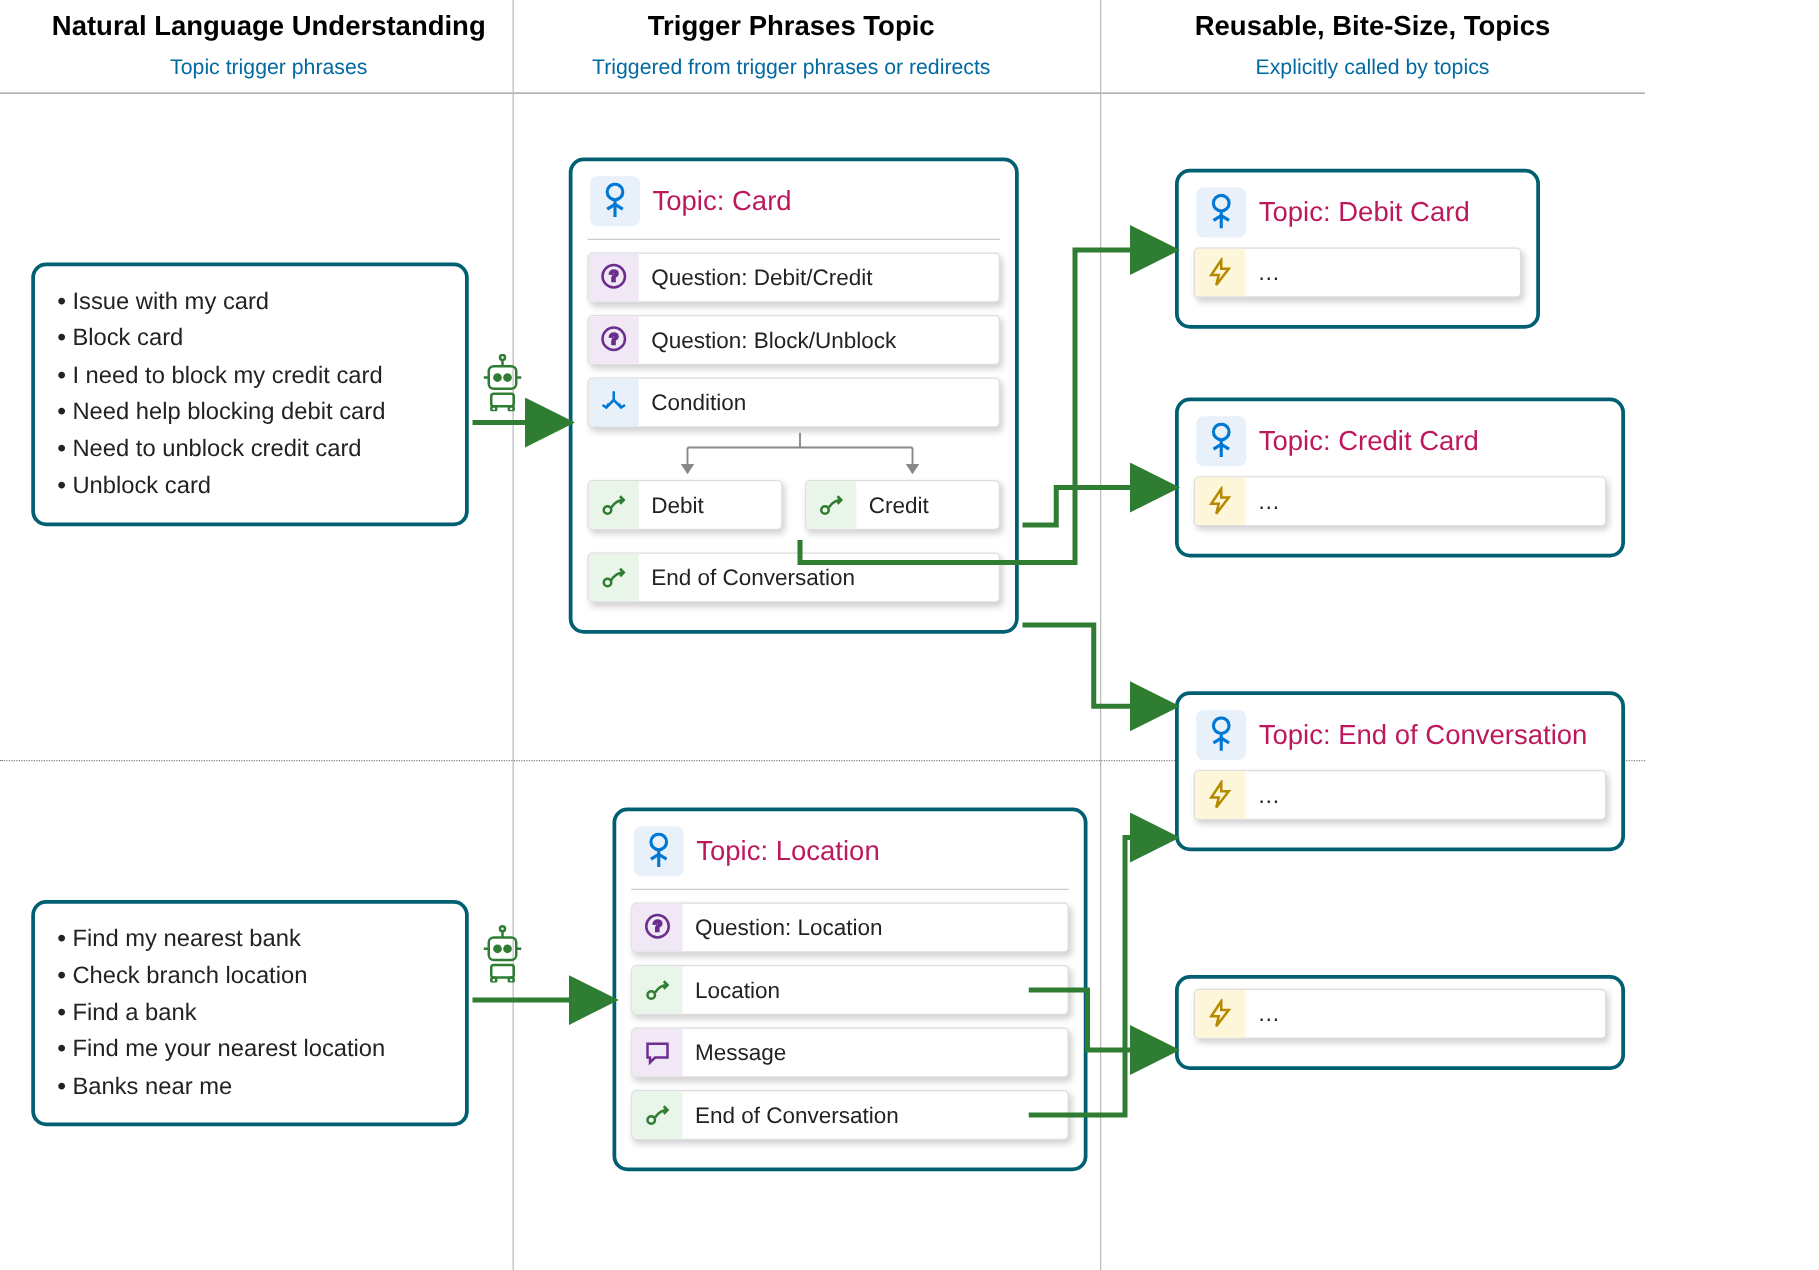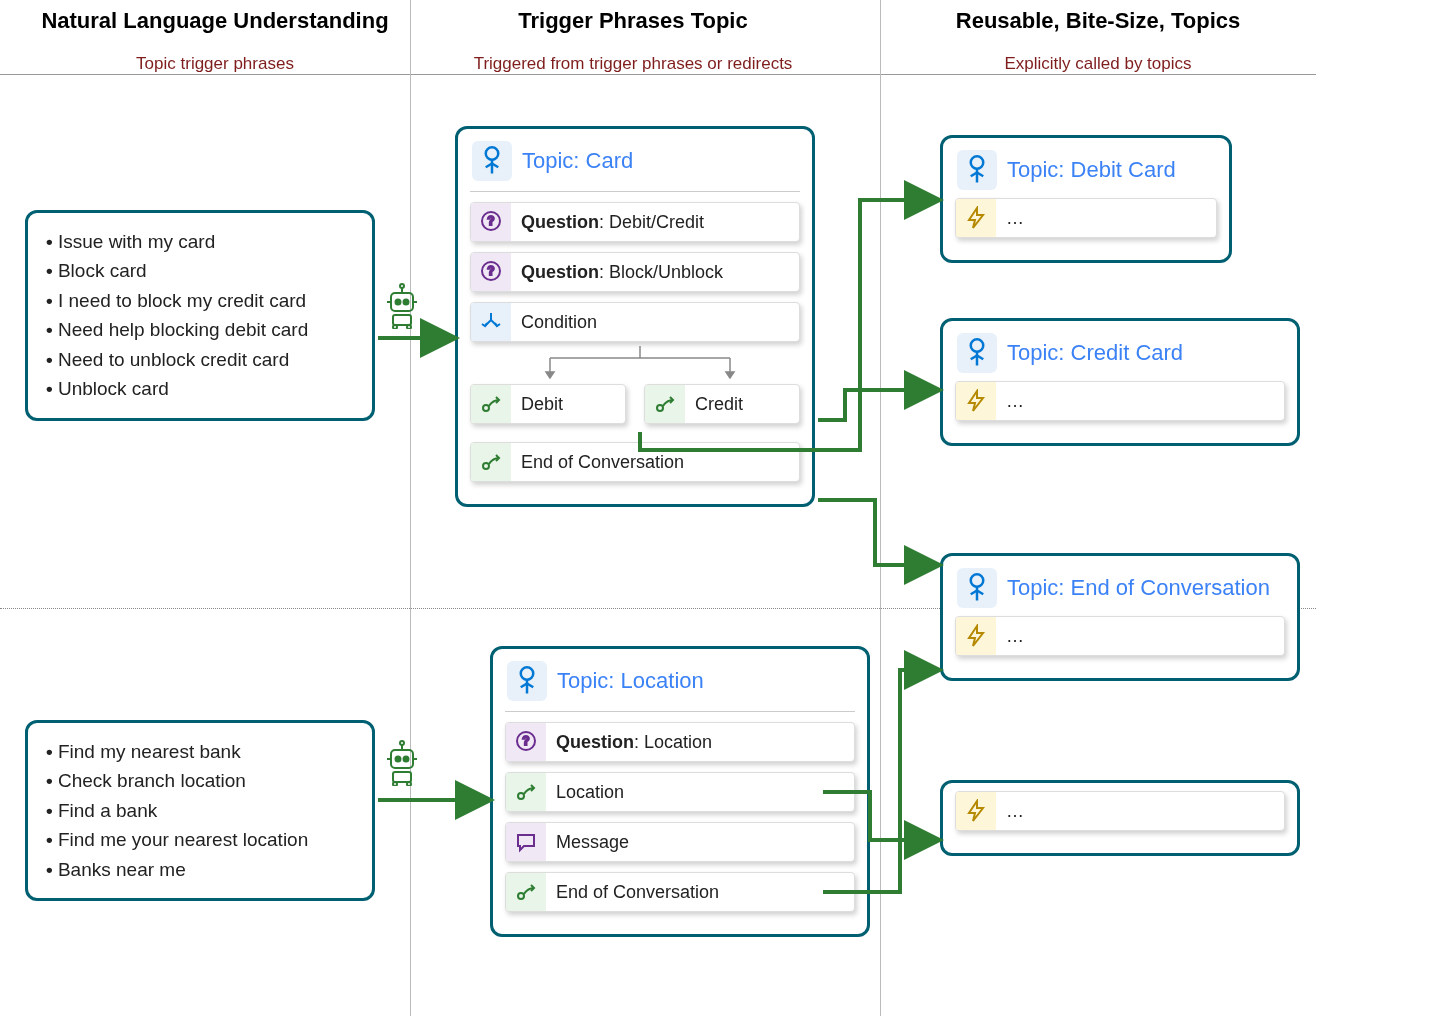--- a/index.html
+++ b/index.html
@@ -10,21 +10,21 @@
     height: 1016px;
     position: relative;
     color: #333;
   }
   .col-header {
     position: absolute;
     text-align: center;
     top: 8px;
   }
   .col-header h2 { font-size: 22px; font-weight: 700; color: #000; }
-  .col-header p { font-size: 17px; color: #7f1d1d; margin-top: 20px; }
+  .col-header p { font-size: 17px; color: #0369a1; margin-top: 10px; }
   .header-divider {
     position: absolute;
     top: 74px;
     left: 0;
     width: 1316px;
     height: 1px;
     background: #999;
   }
   .vline {
     position: absolute;
@@ -68,21 +68,21 @@
   .topic-card .title-row {
     display: flex;
     align-items: center;
     gap: 10px;
     padding: 4px 2px 10px 2px;
     border-bottom: 1px solid #ccc;
     margin-bottom: 10px;
   }
   .topic-card .title-row .tlabel {
     font-size: 22px;
-    color: #3b82f6;
+    color: #be185d;
   }
   .topic-card.small .title-row { border-bottom: none; margin-bottom: 2px; padding-bottom: 6px;}
   .node-row {
     display: flex;
     align-items: center;
     background: #fff;
     border: 1px solid #ddd;
     border-radius: 4px;
     box-shadow: 2px 3px 5px rgba(0,0,0,0.18);
     margin-bottom: 10px;
@@ -95,21 +95,21 @@
     display: flex;
     align-items: center;
     justify-content: center;
     flex-shrink: 0;
   }
   .node-row .labelcell {
     padding: 0 10px;
     font-size: 18px;
     color: #222;
   }
-  .node-row .labelcell .bold { font-weight: 700; }
+  .node-row .labelcell .bold { font-weight: 400; }
   .iconcell.purple { background: #f0e9f5; }
   .iconcell.blue   { background: #e8f0fa; }
   .iconcell.green  { background: #e8f5e8; }
   .iconcell.yellow { background: #fdf6d9; }
   .split {
     display: flex;
     gap: 18px;
   }
   .split .node-row { flex: 1; }
   

